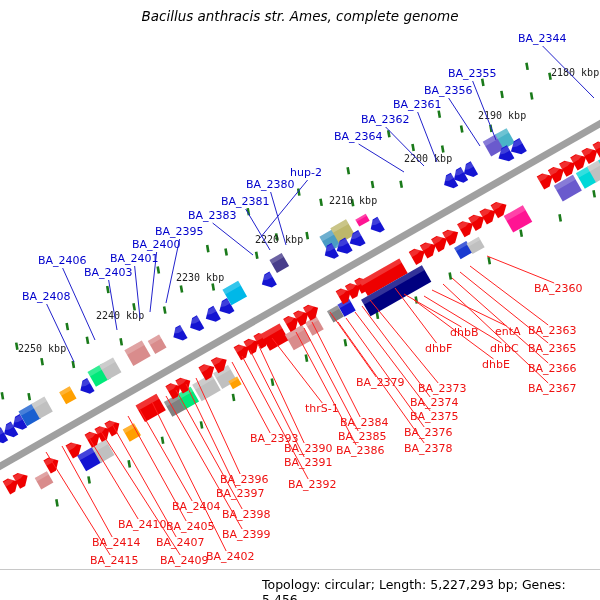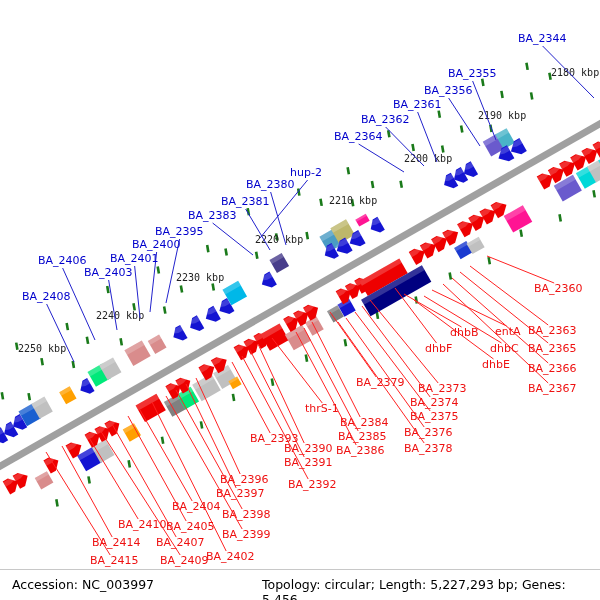--- a/index.html
+++ b/index.html
@@ -25,20 +25,21 @@
   .lbl-red{fill:#ee1111;font-size:11px;}
   .lbl-scale{fill:#222222;font-size:10px;font-family:"DejaVu Sans Mono","Liberation Mono",monospace;}
   .ldr-blue{stroke:#2222cc;stroke-width:1;fill:none;}
   .ldr-red{stroke:#ff2222;stroke-width:1;fill:none;}
 </style>
 </head>
 <body>
 
 <div id="stage">
 
+  <div class="title">Bacillus anthracis str. Ames, complete genome</div>
 
   <svg class="layer" id="map-layer">
       <rect x="-18.48353573173071" y="412.6223950461213" width="2.6" height="7.2" fill="#1a7a1a" transform="rotate(-9.724973104722867 -17.18353573173071 416.22239504612133)"></rect>
       <rect x="1.1097664633876476" y="392.2230712070631" width="2.6" height="7.2" fill="#1a7a1a" transform="rotate(-9.724973104722867 2.4097664633876477 395.8230712070631)"></rect>
       <rect x="27.891487621930526" y="393.05288792541506" width="2.6" height="7.2" fill="#1a7a1a" transform="rotate(-9.724973104722867 29.191487621930527 396.6528879254151)"></rect>
       <rect x="40.7913942072856" y="358.05091640824025" width="2.6" height="7.2" fill="#1a7a1a" transform="rotate(-9.724973104722867 42.091394207285596 361.6509164082403)"></rect>
       <rect x="72.03646426826928" y="360.93839504612134" width="2.6" height="7.2" fill="#1a7a1a" transform="rotate(-9.724973104722867 73.33646426826928 364.53839504612137)"></rect>
       <rect x="86.1747431097264" y="336.7445783277694" width="2.6" height="7.2" fill="#1a7a1a" transform="rotate(-9.724973104722867 87.4747431097264 340.3445783277694)"></rect>
       <rect x="119.89981317071012" y="338.21605696565047" width="2.6" height="7.2" fill="#1a7a1a" transform="rotate(-9.724973104722867 121.19981317071012 341.8160569656505)"></rect>
       <rect x="132.79971975606514" y="303.2140854484757" width="2.6" height="7.2" fill="#1a7a1a" transform="rotate(-9.724973104722867 134.09971975606516 306.81408544847574)"></rect>
@@ -560,17 +561,16 @@
       <text x="160" y="564" class="lbl-red">BA_2409</text>
       <line x1="138.16" y1="519" x2="88" y2="436" class="ldr-red"></line>
       <text x="118" y="528" class="lbl-red">BA_2410</text>
       <line x1="112.16" y1="537" x2="62" y2="446" class="ldr-red"></line>
       <text x="92" y="546" class="lbl-red">BA_2414</text>
       <line x1="110.16" y1="555" x2="46" y2="452" class="ldr-red"></line>
       <text x="90" y="564" class="lbl-red">BA_2415</text>
     </svg>
 
   <div class="footer">
-    <span class="acc">Accession: NC_003997</span>
     <span class="topo">Topology: circular; Length: 5,227,293 bp; Genes: 5,456</span>
   </div>
 
 </div>
 
 </body></html>

